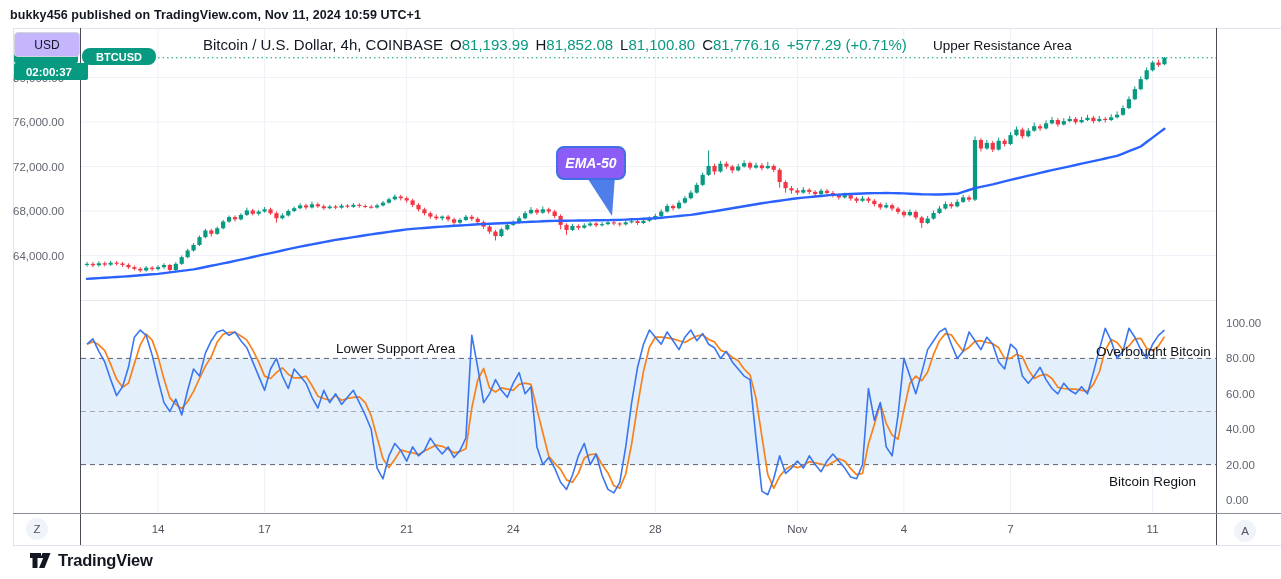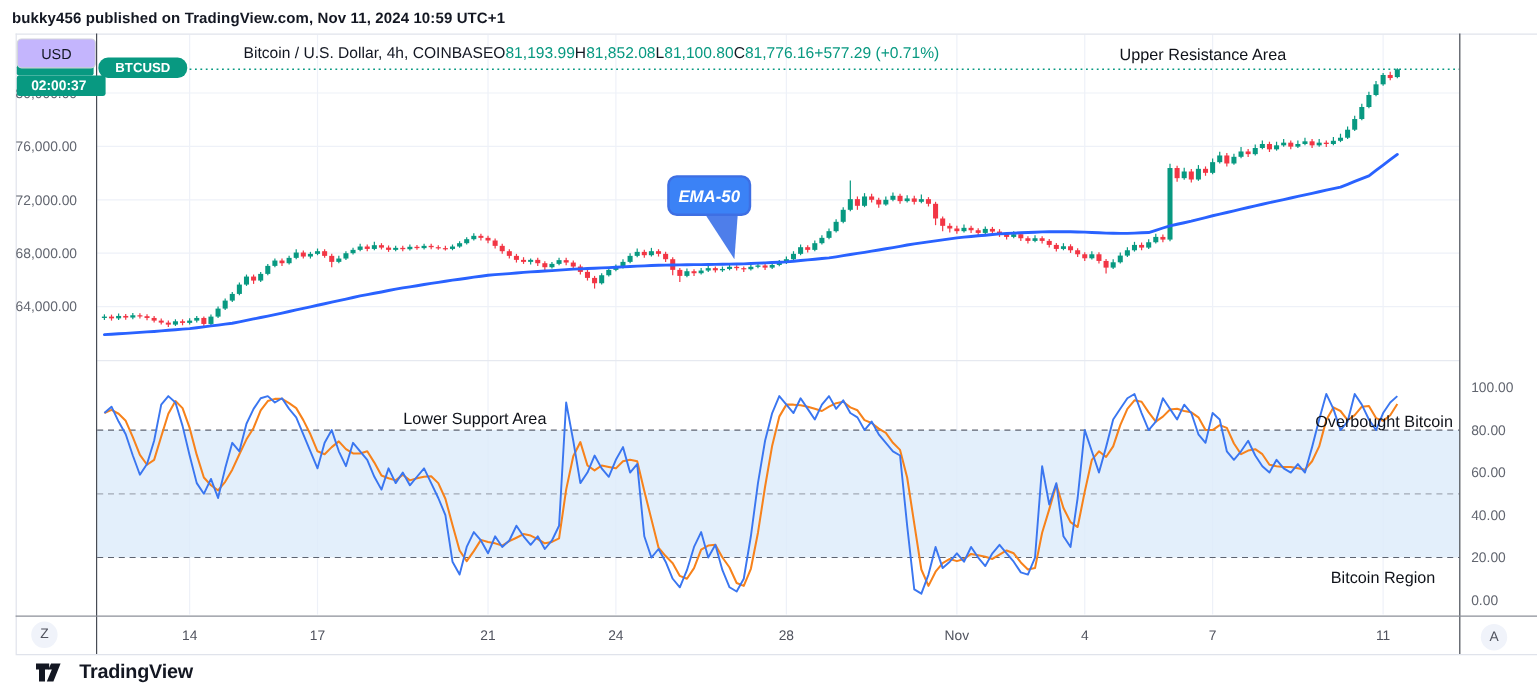--- a/index.html
+++ b/index.html
@@ -1,44 +1,44 @@
 <!DOCTYPE html>
 <html><head>
 <meta charset="utf-8">
 <style>
   html,body{margin:0;padding:0;background:#fff;}
   body{width:1281px;height:579px;position:relative;overflow:hidden;
        font-family:"Liberation Sans",sans-serif;-webkit-font-smoothing:antialiased;}
   #chart-svg{position:absolute;left:0;top:0;z-index:1;}
   .overlay{position:absolute;z-index:2;}
   #published-line{left:10px;top:8px;font-size:12.5px;font-weight:600;color:#131722;letter-spacing:.1px;}
-  #symbol-header{left:203px;top:36px;font-size:13px;color:#131722;display:flex;white-space:nowrap;align-items:baseline;}
+  #symbol-header{left:203px;top:36px;font-size:15px;color:#131722;display:flex;gap:7px;white-space:nowrap;align-items:baseline;}
   #symbol-header .val{color:#089981;}
   #symbol-header .pre{color:#131722;}
   #usd-button{left:14px;top:32px;width:64px;height:23px;background:#c4b5fd;border:1px solid #d1d4dc;border-radius:4px;
       font-size:12px;color:#131722;display:flex;align-items:center;justify-content:center;z-index:4;cursor:pointer;}
   #price-badge-sliver{left:14px;top:54px;width:64px;height:9px;background:#089981;border-radius:2px;z-index:2;}
   #countdown-badge{left:14px;top:63px;width:58px;height:17px;background:#089981;border-radius:2px;color:#fff;
       font-size:11.5px;font-weight:600;display:flex;align-items:center;justify-content:flex-end;padding-right:16px;z-index:3;}
   #symbol-price-badge{left:82px;top:48px;width:74px;height:17px;background:#089981;border-radius:8px;color:#fff;
       font-size:11px;font-weight:700;display:flex;align-items:center;justify-content:center;z-index:3;}
   .annotation{color:#0f1219;font-size:13.5px;font-weight:500;white-space:nowrap;}
   #upper-resistance-label{left:933px;top:38px;}
   #lower-support-label{left:336px;top:341px;}
   #overbought-label{left:1096px;top:344px;}
   #oversold-label{left:1109px;top:474px;}
-  #ema-bubble{left:556px;top:146px;width:66px;height:30px;background:#3b82f6;border:2px solid #3e6fe3;border-radius:8px;
+  #ema-bubble{left:556px;top:146px;width:66px;height:30px;background:#8b5cf6;border:2px solid #3e6fe3;border-radius:8px;
       color:#fff;font-size:14px;font-style:italic;font-weight:700;display:flex;align-items:center;justify-content:center;z-index:3;}
   #ema-bubble-tail{left:586px;top:176px;width:0;height:0;border-left:26px solid transparent;border-right:3px solid transparent;
       border-top:40px solid #4e7eea;z-index:2;}
   .corner-btn{width:22px;height:22px;border-radius:50%;background:#f0f3fa;color:#50535e;font-size:11.5px;
       display:flex;align-items:center;justify-content:center;cursor:pointer;}
   #zoom-out-button{left:26px;top:518px;}
   #auto-button{left:1234px;top:520px;}
-  #footer{left:30px;top:551px;display:flex;align-items:center;gap:15px;cursor:pointer;}
+  #footer{left:30px;top:551px;display:flex;align-items:center;gap:7px;cursor:pointer;}
   #footer .brand-text{font-size:16.5px;font-weight:600;color:#131722;letter-spacing:-.2px;}
 </style>
 </head>
 <body>
 
 <svg id="chart-svg" width="1281" height="579" viewBox="0 0 1281 579">
     <line x1="158.04" y1="29" x2="158.04" y2="512" stroke="#eef1f8" stroke-width="1"></line>
     <line x1="264.6" y1="29" x2="264.6" y2="512" stroke="#eef1f8" stroke-width="1"></line>
     <line x1="406.68" y1="29" x2="406.68" y2="512" stroke="#eef1f8" stroke-width="1"></line>
     <line x1="513.24" y1="29" x2="513.24" y2="512" stroke="#eef1f8" stroke-width="1"></line>

